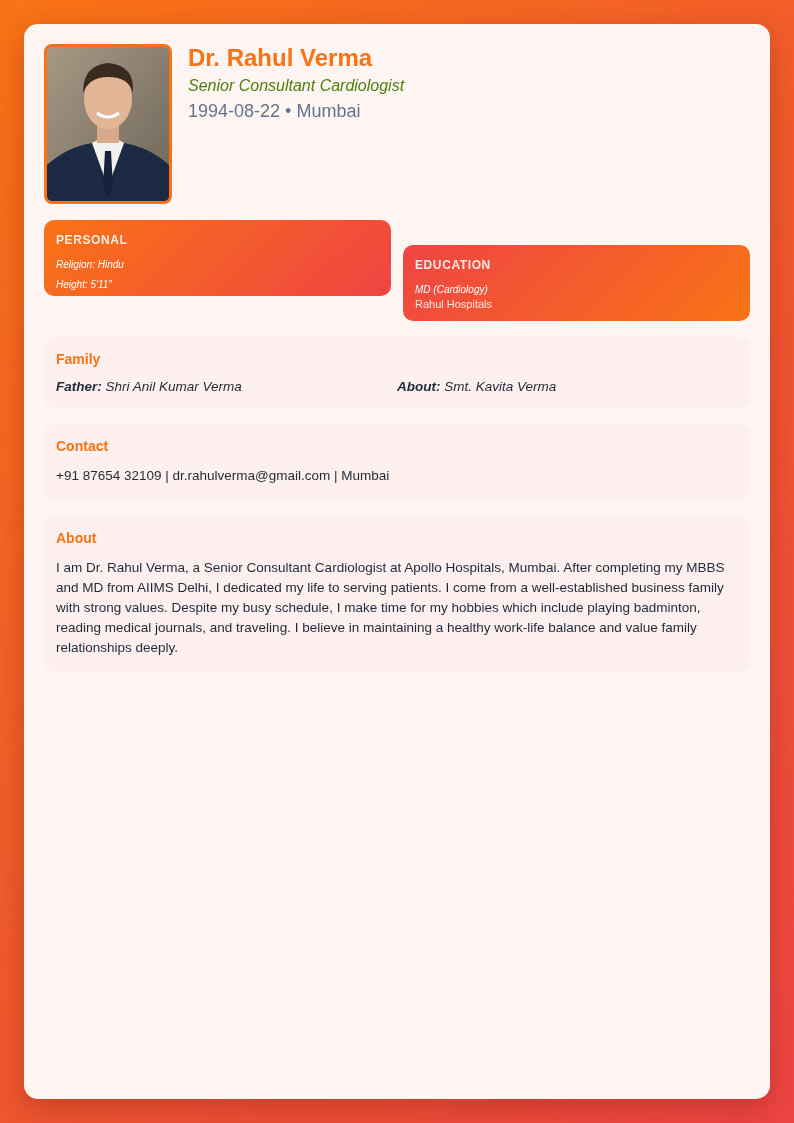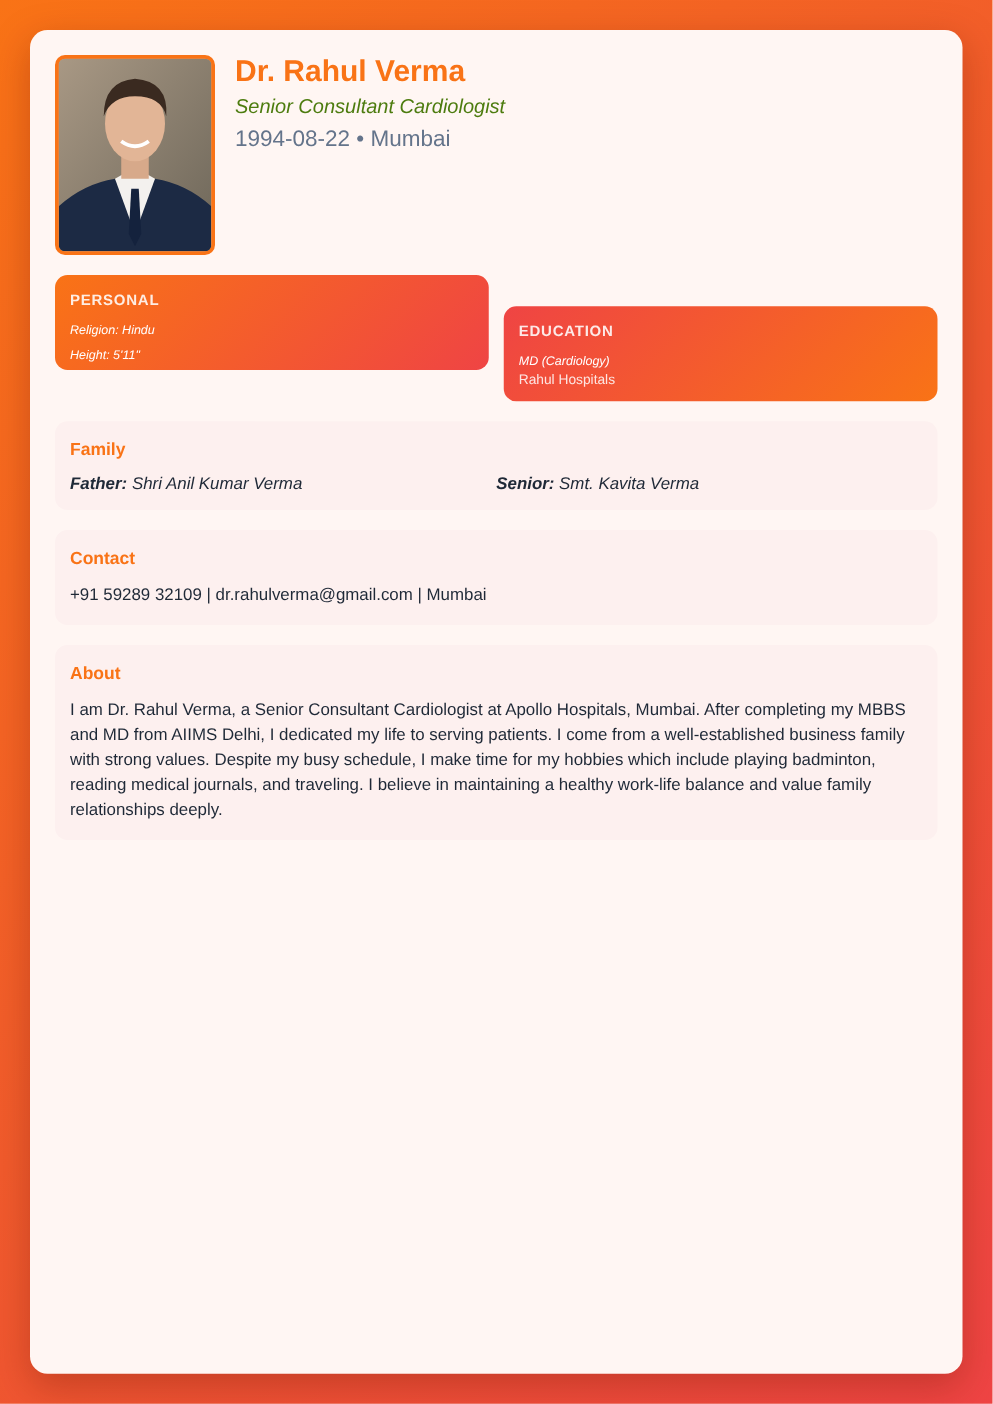--- a/index.html
+++ b/index.html
@@ -87,26 +87,26 @@
       <div class="grad-label">EDUCATION</div>
       <div class="grad-line">MD (Cardiology)</div>
       <div class="grad-sub">Rahul Hospitals</div>
     </div>
   </div>
 
   <div class="section">
     <div class="sec-title">Family</div>
     <div class="fam-row">
       <div><b>Father:</b> <span>Shri Anil Kumar Verma</span></div>
-      <div><b>Senior:</b> <span>Smt. Kavita Verma</span></div>
+      <div><b>About:</b> <span>Smt. Kavita Verma</span></div>
     </div>
   </div>
 
   <div class="section">
     <div class="sec-title">Contact</div>
-    <div class="text">+91 59289 32109 | dr.rahulverma@gmail.com | Mumbai</div>
+    <div class="text">+91 87654 32109 | dr.rahulverma@gmail.com | Mumbai</div>
   </div>
 
   <div class="section">
     <div class="sec-title">About</div>
     <div class="text">I am Dr. Rahul Verma, a Senior Consultant Cardiologist at Apollo Hospitals, Mumbai. After completing my MBBS and MD from AIIMS Delhi, I dedicated my life to serving patients. I come from a well-established business family with strong values. Despite my busy schedule, I make time for my hobbies which include playing badminton, reading medical journals, and traveling. I believe in maintaining a healthy work-life balance and value family relationships deeply.</div>
   </div>
 </div>
 
 </body></html>

